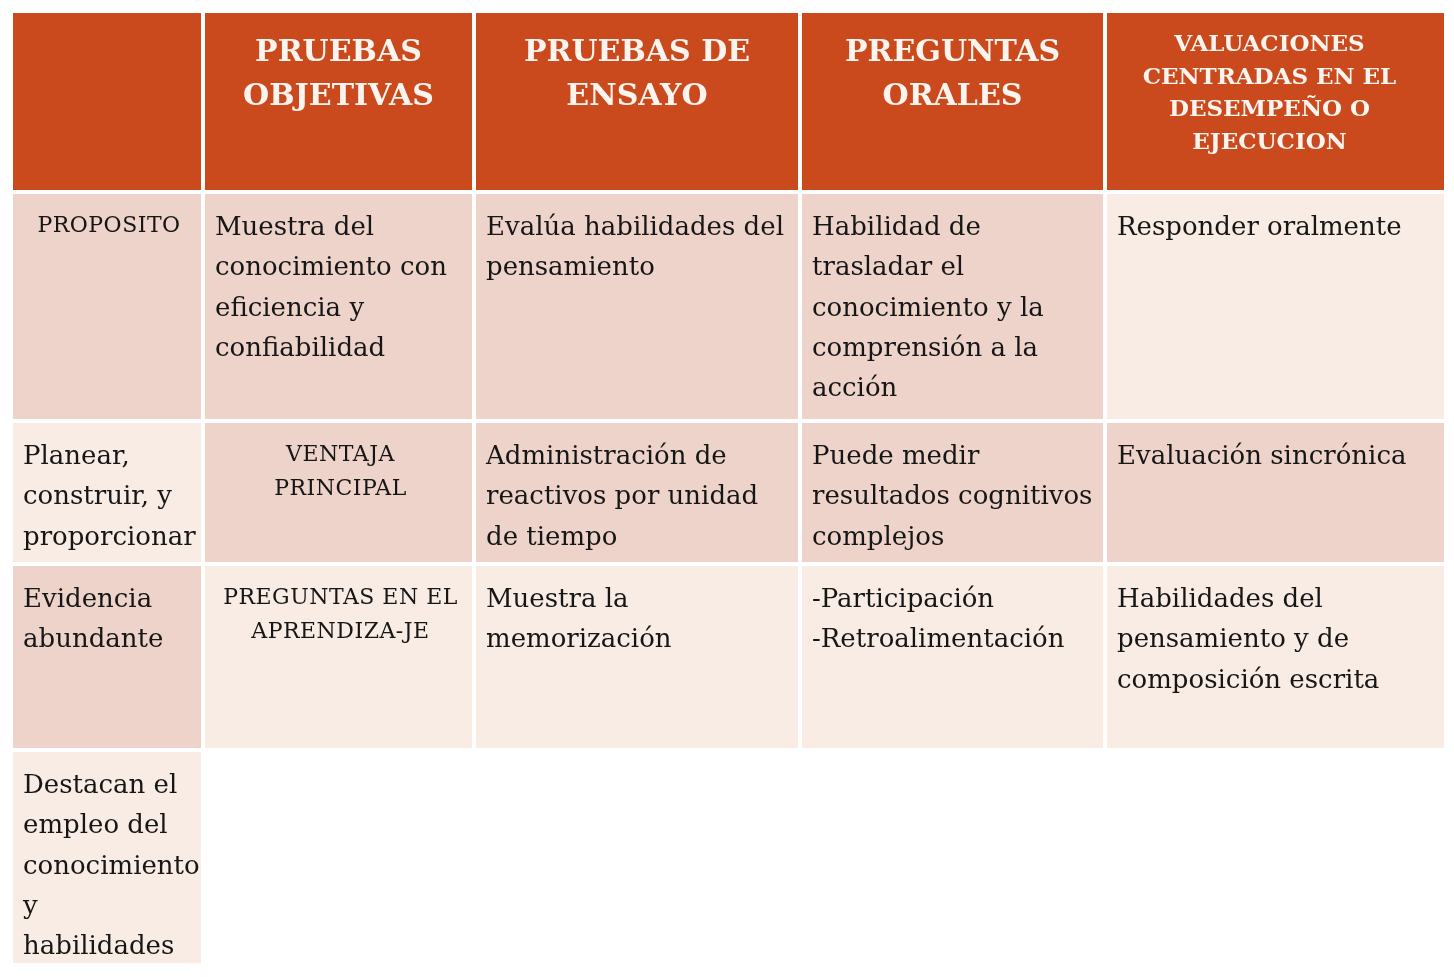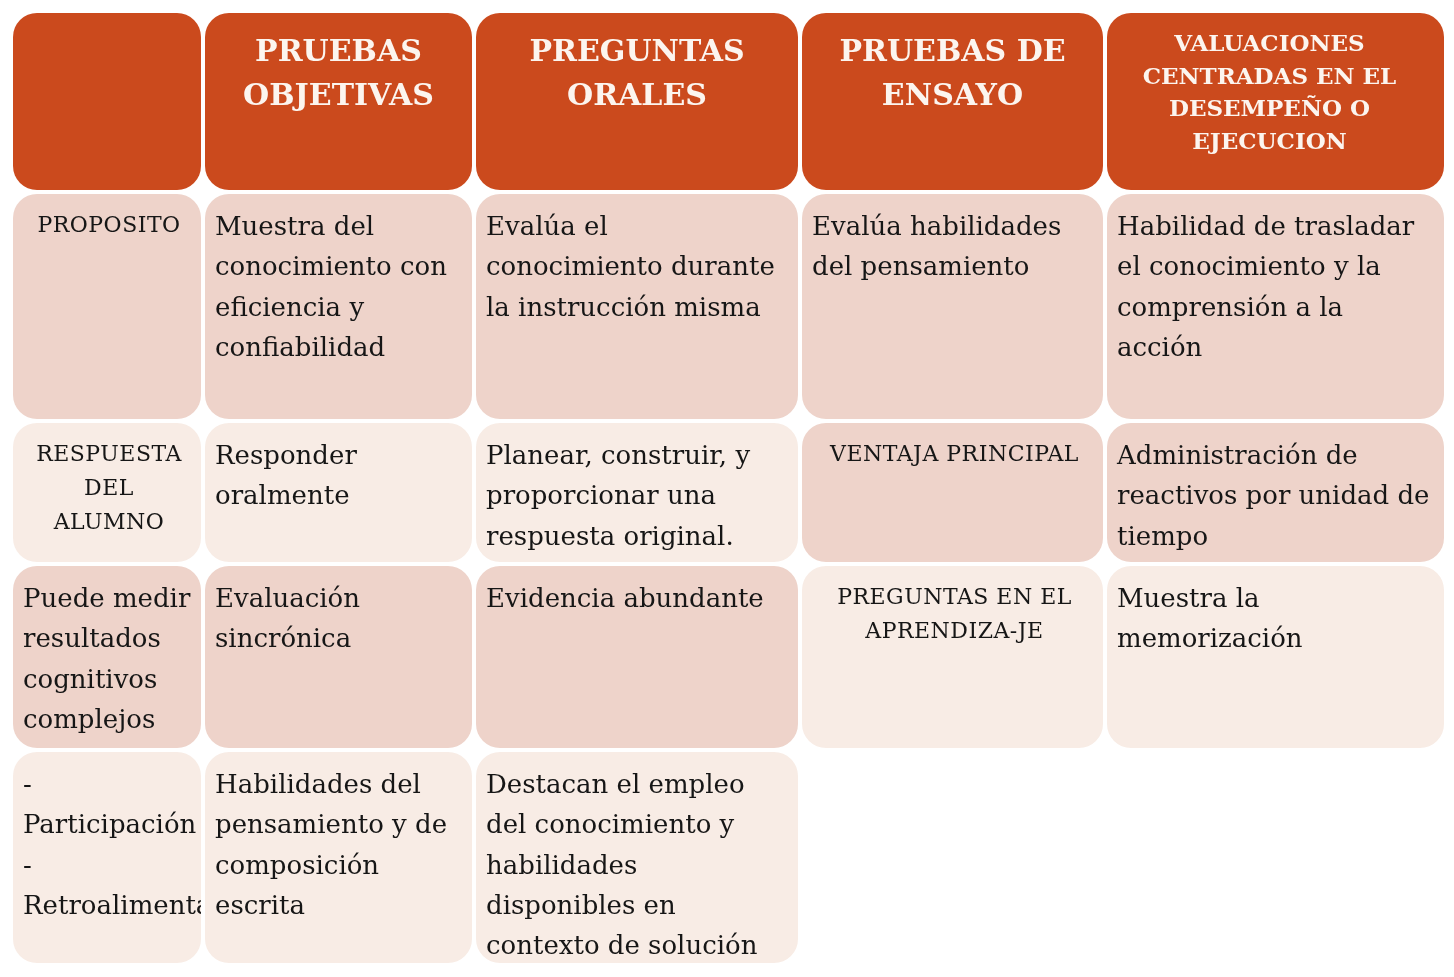--- a/index.html
+++ b/index.html
@@ -17,21 +17,21 @@
     left: 13px;
     top: 13px;
     width: 1431px;
     height: 950px;
     display: grid;
     grid-template-columns: 188px 267px 322px 301px 337px;
     grid-template-rows: 177px 225px 139px 182px 211px;
     gap: 4px;
     background: var(--border, #ffffff);
   }
-  .cell { overflow: hidden; border-radius: 24px; }
+  .cell { overflow: hidden; }
   
   .th {
     background: var(--header-bg, #CB4A1D);
     color: var(--header-text, #FCF5EF);
     font-weight: bold;
     text-align: center;
     font-size: 30px;
     line-height: 1.45;
     padding: 16px 22px 0 22px;
   }
@@ -62,31 +62,29 @@
   .row-light { background: var(--row-light-bg, #F8ECE5); }
 </style>
 </head>
 <body>
 
 <div class="page">
   <div class="table-grid">
 
     <div class="cell th"></div>
     <div class="cell th">PRUEBAS OBJETIVAS</div>
+    <div class="cell th">PRUEBAS DE ENSAYO</div>
     <div class="cell th">PREGUNTAS ORALES</div>
-    <div class="cell th">PRUEBAS DE ENSAYO</div>
     <div class="cell th small">VALUACIONES CENTRADAS EN EL DESEMPEÑO O EJECUCION</div>
 
     <div class="cell rh row-dark">PROPOSITO</div>
     <div class="cell td row-dark">Muestra del conocimiento con eficiencia y confiabilidad</div>
-    <div class="cell td row-dark">Evalúa el conocimiento durante la instrucción misma</div>
     <div class="cell td row-dark">Evalúa habilidades del pensamiento</div>
     <div class="cell td row-dark">Habilidad de trasladar el conocimiento y la comprensión a la acción</div>
 
-    <div class="cell rh row-light">RESPUESTA DEL ALUMNO</div>
     <div class="cell td row-light">Responder oralmente</div>
     <div class="cell td row-light">Planear, construir, y proporcionar una respuesta original.</div>
 
     <div class="cell rh row-dark">VENTAJA PRINCIPAL</div>
     <div class="cell td row-dark">Administración de reactivos por unidad de tiempo</div>
     <div class="cell td row-dark">Puede medir resultados cognitivos complejos</div>
     <div class="cell td row-dark">Evaluación sincrónica</div>
     <div class="cell td row-dark">Evidencia abundante</div>
 
     <div class="cell rh row-light">PREGUNTAS EN EL APRENDIZA-JE</div>

